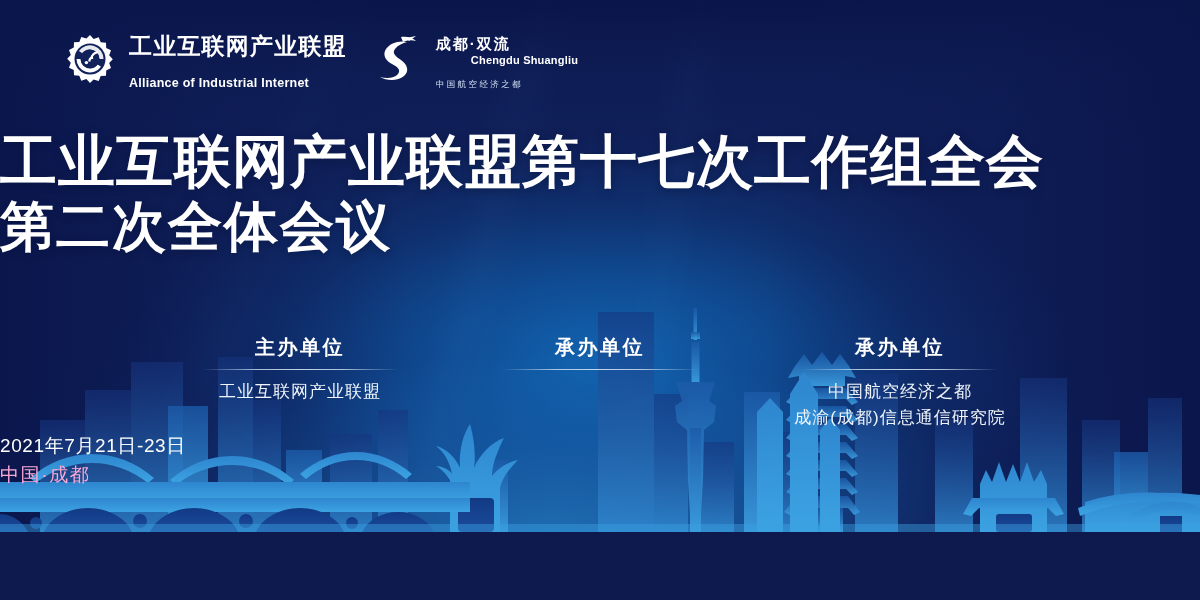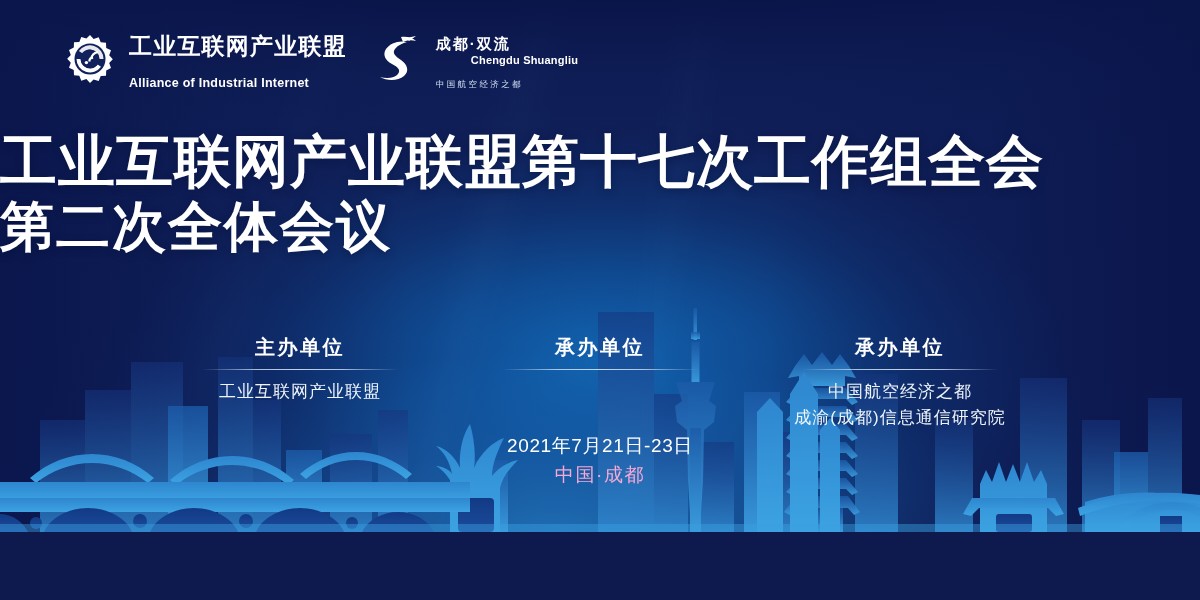--- a/index.html
+++ b/index.html
@@ -195,21 +195,20 @@
     line-height: 1.55;
     white-space: nowrap;
   }
 
   
   .footer-info {
     position: absolute;
     left: 0;
     top: 432px;
     width: 1200px;
-    text-align: center;
     z-index: 5;
   }
   .date-line {
     color: #ffffff;
     font-size: 19px;
     letter-spacing: 0.6px;
     line-height: 1.5;
     white-space: nowrap;
   }
   .place-line {

